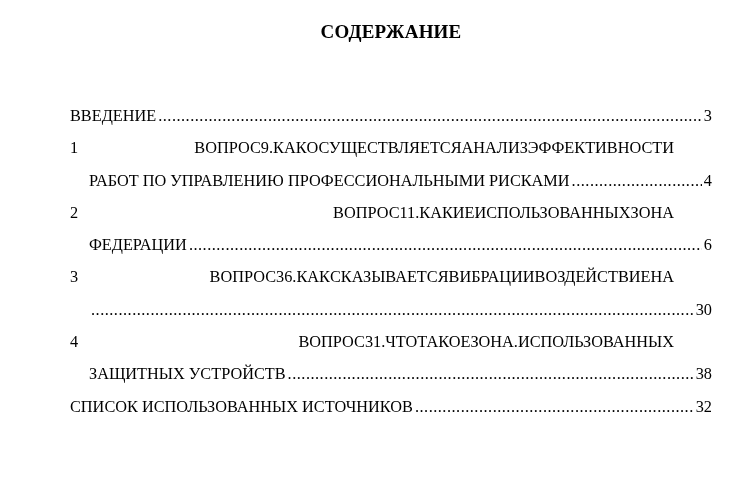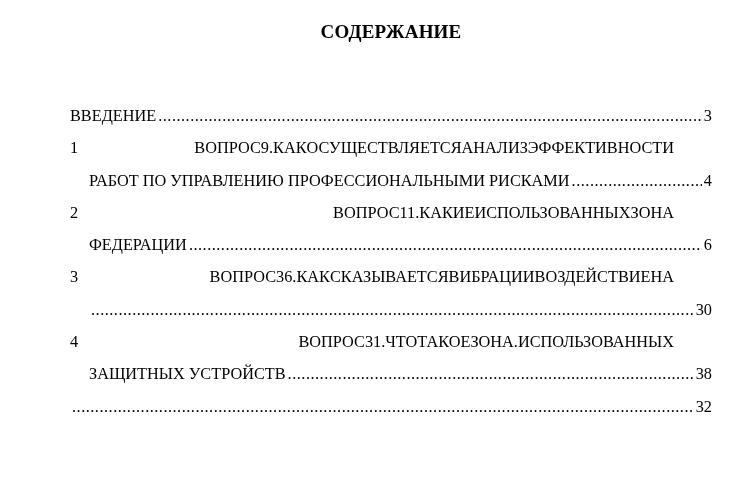--- a/index.html
+++ b/index.html
@@ -110,17 +110,18 @@
       <span>ИСПОЛЬЗОВАННЫХ</span>
     </div>
   </div>
   <div class="line indent lead">
     <span class="txt">ЗАЩИТНЫХ УСТРОЙСТВ</span>
     <span class="dots"></span>
     <span class="pg">38</span>
   </div>
 
   <div class="line lead">
+    <span class="txt">СПИСОК ИСПОЛЬЗОВАННЫХ ИСТОЧНИКОВ</span>
     <span class="dots"></span>
     <span class="pg">32</span>
   </div>
 
 </div>
 
 </body></html>

